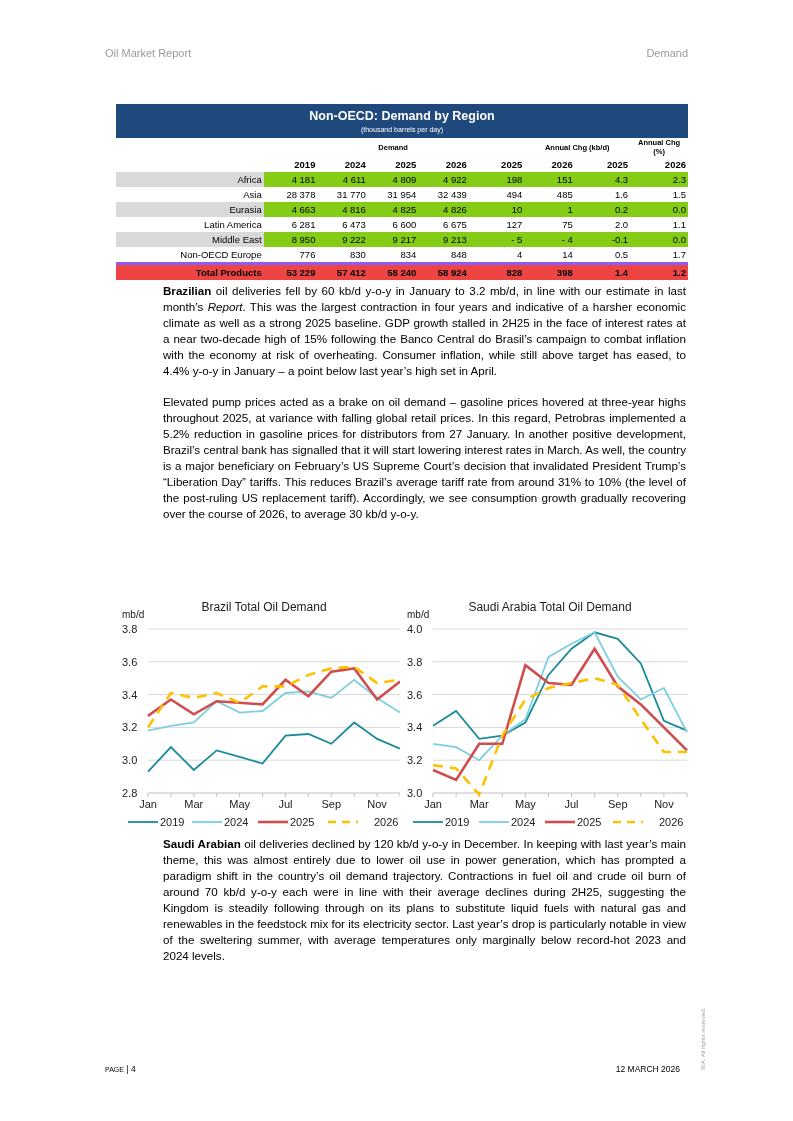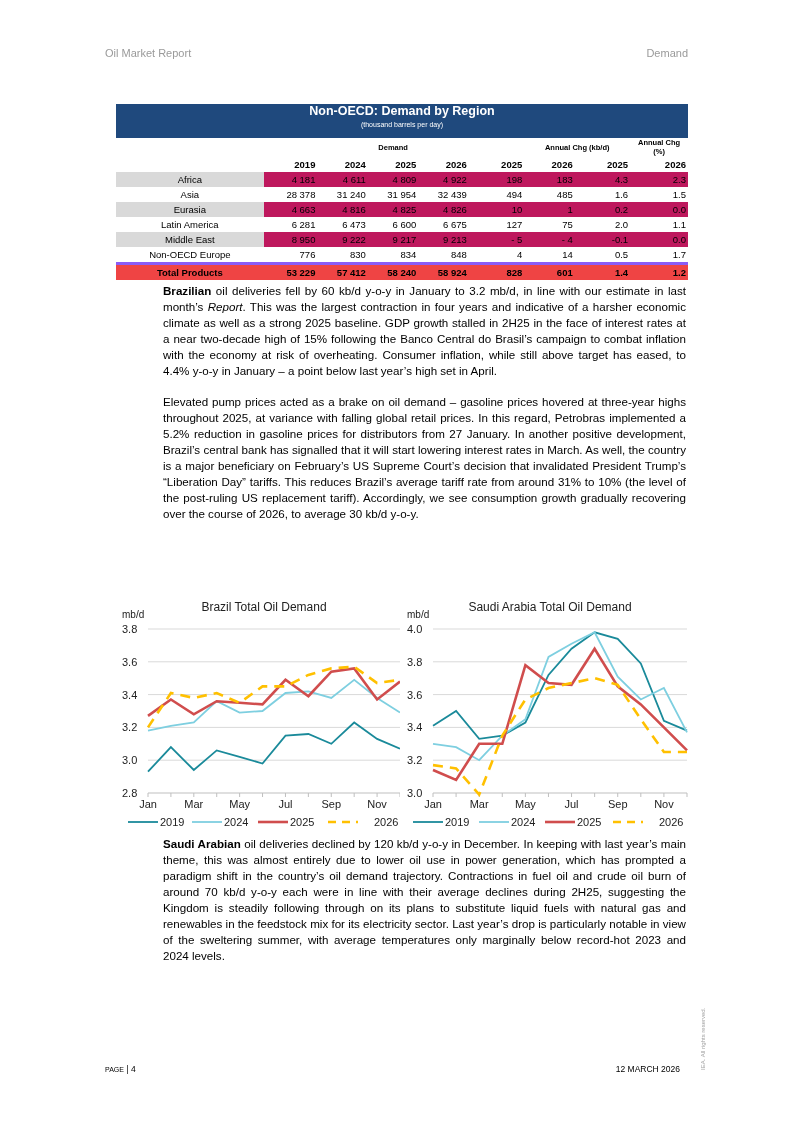--- a/index.html
+++ b/index.html
@@ -2,28 +2,28 @@
 <html><head>
 <meta charset="utf-8">
 <style>
   html, body { margin:0; padding:0; background:#fff; }
   body { width:793px; height:1121px; position:relative; font-family:"Liberation Sans", sans-serif; color:#000; overflow:hidden; }
   .hdr { position:absolute; top:47px; font-size:11px; color:#9a9a9a; }
   .hdr-left { left:105px;text-align:right; }
   .hdr-right { right:105px; }
   .tbl-wrap { position:absolute; left:116px; top:104px; width:572px; }
   .tbl-title { background:#1f497d; color:#fff; text-align:center; height:34px; position:relative; }
-  .tbl-title .t1 { font-weight:bold; font-size:12.5px; display:block; }
+  .tbl-title .t1 { font-weight:bold; font-size:12.5px; padding-top:5px; display:block; }
   .tbl-title .t2 { font-size:7px; display:block; margin-top:3px; }
   table { border-collapse:collapse; width:572px; font-size:9.5px; }
   th, td { padding:0 2px; height:15px; text-align:right; }
-  td.lab { text-align:center; width:166px; }
+  td.lab { text-align:right; width:166px; }
   tr.grp th { font-size:7.5px; font-weight:bold; height:15px; }
   tr.yrs th { font-size:9.5px; font-weight:bold; height:16px; }
-  tr.shade td { background:#be185d; }
+  tr.shade td { background:#84cc16; }
   tr.shade td.lab { background:#d9d9d9; }
   tr.total td { font-weight:bold; border-top:3px solid #8b5cf6; background:#ef4444; }
   .para { position:absolute; left:163px; width:523px; font-size:11.6px; line-height:16px; text-align:justify; }
   .para b { font-weight:bold; }
   .chart { position:absolute; top:577px;margin-top:21px; }
   .chart svg text { font-family:"Liberation Sans", sans-serif; }
   .footer-left { position:absolute; left:105px; top:1064px; font-size:8.5px; }
   .footer-left .sc { font-size:7px; }
   .footer-right { position:absolute; right:113px; top:1064px; font-size:8.5px; }
   .copyright { position:absolute; left:700px; top:1070px; transform:rotate(-90deg); transform-origin:left top; font-size:6px; color:#a0a0a0; white-space:nowrap; }
@@ -73,28 +73,28 @@
     </tr>
     </tbody>
       <tbody id="tbl-body">
         <tr class="shade">
           <td class="lab">Africa</td>
           <td>4 181</td>
           <td>4 611</td>
           <td>4 809</td>
           <td>4 922</td>
           <td>198</td>
-          <td>183</td>
+          <td>151</td>
           <td>4.3</td>
           <td>2.3</td>
         </tr>
         <tr>
           <td class="lab">Asia</td>
           <td>28 378</td>
-          <td>31 240</td>
+          <td>31 770</td>
           <td>31 954</td>
           <td>32 439</td>
           <td>494</td>
           <td>485</td>
           <td>1.6</td>
           <td>1.5</td>
         </tr>
         <tr class="shade">
           <td class="lab">Eurasia</td>
           <td>4 663</td>
@@ -139,21 +139,21 @@
           <td>0.5</td>
           <td>1.7</td>
         </tr>
         <tr class="total">
           <td class="lab">Total Products</td>
           <td>53 229</td>
           <td>57 412</td>
           <td>58 240</td>
           <td>58 924</td>
           <td>828</td>
-          <td>601</td>
+          <td>398</td>
           <td>1.4</td>
           <td>1.2</td>
         </tr>
       </tbody>
   </table>
 </div>
 
 <p class="para" style="top:283px; margin:0;"><b>Brazilian</b><span> oil deliveries fell by 60 kb/d y-o-y in January to 3.2 mb/d, in line with our estimate in last month’s </span><i>Report</i><span>. This was the largest contraction in four years and indicative of a harsher economic climate as well as a strong 2025 baseline. GDP growth stalled in 2H25 in the face of interest rates at a near two-decade high of 15% following the Banco Central do Brasil’s campaign to combat inflation with the economy at risk of overheating. Consumer inflation, while still above target has eased, to 4.4% y-o-y in January – a point below last year’s high set in April.</span></p>
 
 <p class="para" style="top:394px; margin:0;">Elevated pump prices acted as a brake on oil demand – gasoline prices hovered at three-year highs throughout 2025, at variance with falling global retail prices. In this regard, Petrobras implemented a 5.2% reduction in gasoline prices for distributors from 27 January. In another positive development, Brazil’s central bank has signalled that it will start lowering interest rates in March. As well, the country is a major beneficiary on February’s US Supreme Court’s decision that invalidated President Trump’s “Liberation Day” tariffs. This reduces Brazil’s average tariff rate from around 31% to 10% (the level of the post-ruling US replacement tariff). Accordingly, we see consumption growth gradually recovering over the course of 2026, to average 30 kb/d y-o-y.</p>

